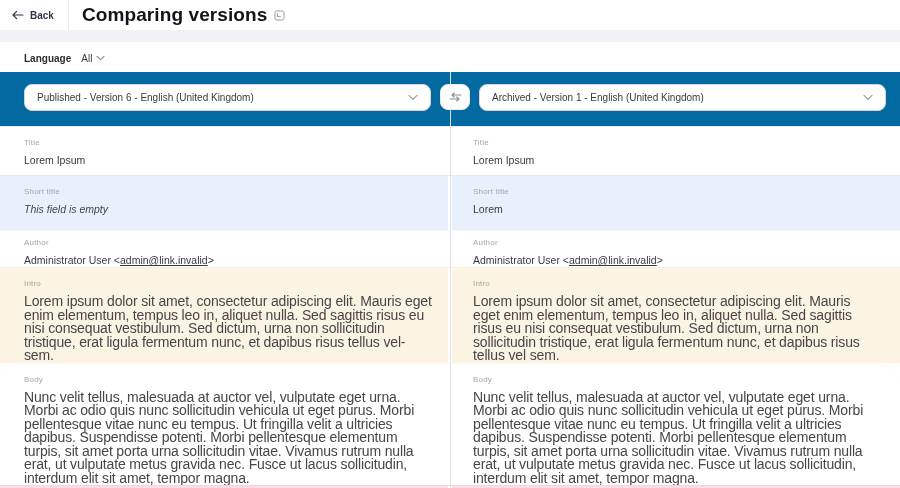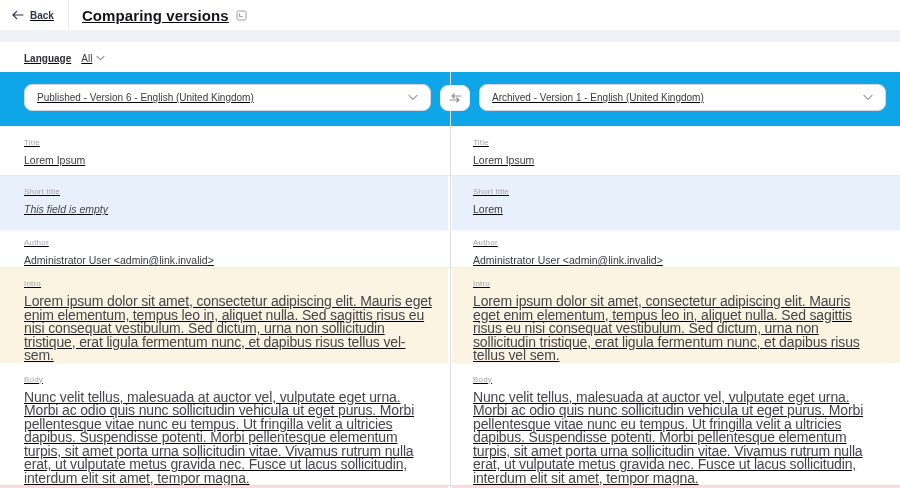--- a/index.html
+++ b/index.html
@@ -1,47 +1,47 @@
 <!DOCTYPE html>
 <html><head>
 <meta charset="utf-8">
 <style>
   * { margin:0; padding:0; box-sizing:border-box; }
   html,body { background:#fff; }
   body { font-family:"Liberation Sans","DejaVu Sans",sans-serif; }
-  .app { width:900px; height:488px; background:#fff; overflow:hidden; position:relative;text-decoration:underline; }
+  .app { width:900px; height:488px; background:#fff; overflow:hidden; position:relative; }
 
   
   .header { height:30px; display:flex; align-items:center; background:#fff; }
   .back-btn { display:flex; align-items:center; gap:6px; height:100%; padding:0 14px 0 12px;
               border-right:1px solid #ebebee; cursor:pointer; color:#33334b; }
   .back-btn span { font-size:10px; font-weight:700; }
   .page-title-wrap { display:flex; align-items:center; gap:7px; margin-left:13px; }
-  .page-title { font-size:15px; font-weight:700; color:#141418; letter-spacing:.1px; }
+  .page-title { font-size:19px; font-weight:700; color:#141418; letter-spacing:.1px; }
 
   
   .gap-strip { height:12px; background:#f1f2f7; }
 
   
   .toolbar { height:30px; display:flex; align-items:center; padding:2px 14px 0 24px; background:#fff; }
   .lang-label { font-size:10px; font-weight:700; color:#2e2e33; margin-right:10px; }
   .lang-select { display:flex; align-items:center; gap:4px; cursor:pointer; color:#3c3c40; }
   .lang-select span { font-size:10px; }
   .seg-control { margin-left:auto; display:flex; align-items:center; background:#f2f2f5;
                  border-radius:7px; padding:2px; height:24px; }
   .seg-btn { display:flex; align-items:center; gap:5px; padding:0 9px; height:20px;
              border-radius:5px; font-size:10.5px; color:#2c2c30; cursor:pointer; border:none; background:transparent; }
   .seg-btn.active { background:#fff; box-shadow:0 0 2px rgba(0,0,0,.18); }
 
   
   .compare-area { position:relative; }
   .col-divider { position:absolute; left:50%; top:0; bottom:0; width:1px; margin-left:-.5px;
                  background:#dedee3; z-index:3; }
 
-  .selectors { display:flex; align-items:flex-end; gap:9px; padding:12px 14px 15px 24px; background:#0ea5e9; }
+  .selectors { display:flex; align-items:flex-start; gap:9px; padding:12px 14px 15px 24px; background:#0369a1; }
   .select { flex:1; height:27px; border:1px solid #d6d6dd; border-radius:8px; background:#fff;
             display:flex; align-items:center; padding:0 12px; cursor:pointer; position:relative; z-index:4; }
   .select-text { font-size:10px; color:#3a3a3e; flex:1; white-space:nowrap; overflow:hidden; }
   .swap-btn { width:30px; height:26px; border:1px solid #ececf0; border-radius:8px; background:#fff;
               display:flex; align-items:center; justify-content:center; cursor:pointer; position:relative; z-index:4; }
 
   .rows { border-top:1px solid #ececf0; }
   .row { display:flex;justify-content:space-between; }
   .row + .row { border-top:1px solid rgba(0,0,0,.025); }
   .cell { width:50%; overflow:hidden; }

